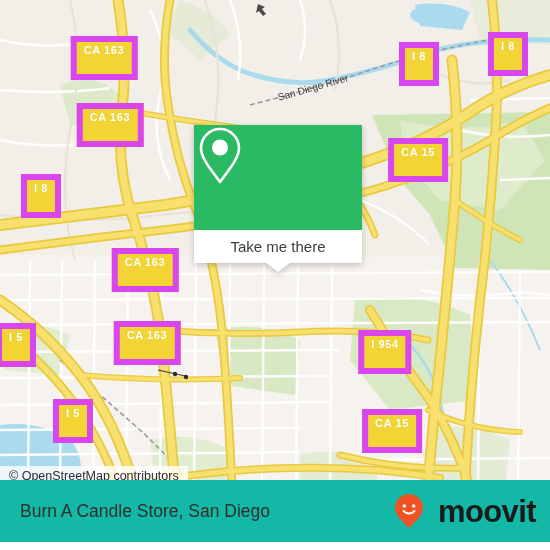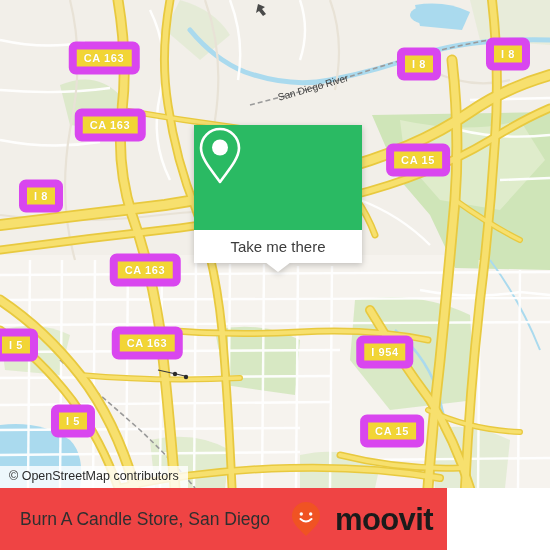--- a/index.html
+++ b/index.html
@@ -11,27 +11,27 @@
   #app{position:relative;width:550px;height:550px;overflow:hidden;}
 
   
   #map{position:absolute;left:0;top:0;width:550px;height:488px;overflow:hidden;background:#f2efe9;}
   #map svg{position:absolute;left:0;top:0;}
 
   
   .shield{
     position:absolute;
     background:#f2d535;
-    border:8px solid #d946ef;
-    border-radius:7px;
+    border:6px solid #d946ef;
+    border-radius:0;
     color:#ffffff;
     font-weight:bold;
     font-size:11px;
     letter-spacing:0.6px;
-    padding:2px 7px 3px 7px;
+    padding:2px 7px 18px 7px;
     line-height:12px;
     white-space:nowrap;
     text-shadow:0 0 1px rgba(170,150,0,.35);
     transform:translate(-50%,-50%);
   }
 
   
   .river-label{
     position:absolute;
     font-size:10px;
@@ -68,22 +68,22 @@
   #popup-tail{
     position:absolute;left:50%;bottom:-9px;transform:translateX(-50%);
     width:0;height:0;
     border-left:13px solid transparent;
     border-right:13px solid transparent;
     border-top:10px solid #ffffff;
   }
 
   
   #bottombar{
-    position:absolute;left:0;bottom:0;width:447px;height:62px;
-    background:#ef4444;overflow:hidden;
+    position:absolute;left:0;bottom:8px;width:550px;height:62px;
+    background:#14b8a6;overflow:hidden;
   }
   #place-title{
     position:absolute;left:20px;top:50%;transform:translateY(-50%);
     font-size:17.5px;color:#2f2f2f;white-space:nowrap;
   }
   #brand{
     position:absolute;right:14px;top:50%;transform:translateY(-50%);
     display:flex;align-items:center;gap:14px;
   }
   #brand-word{

